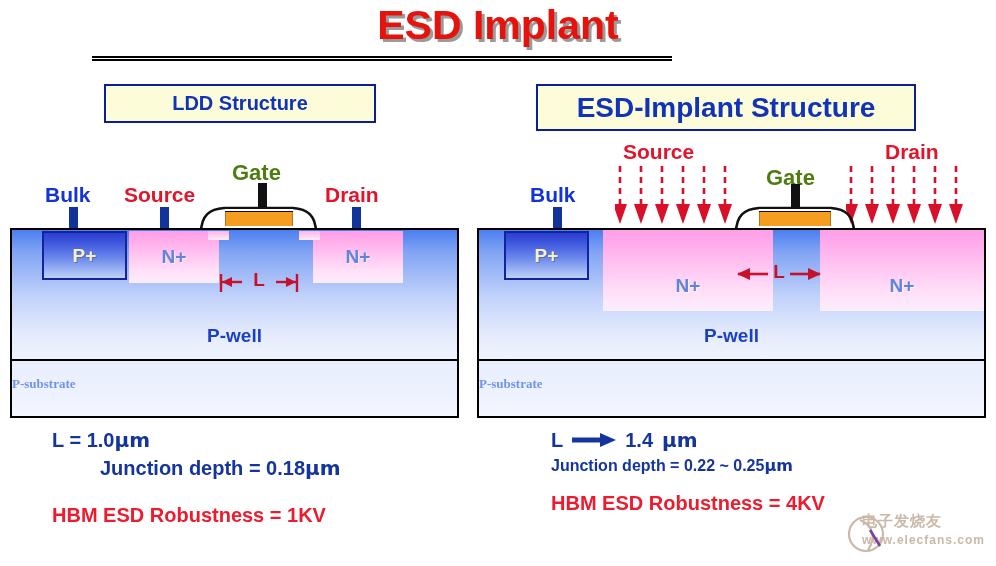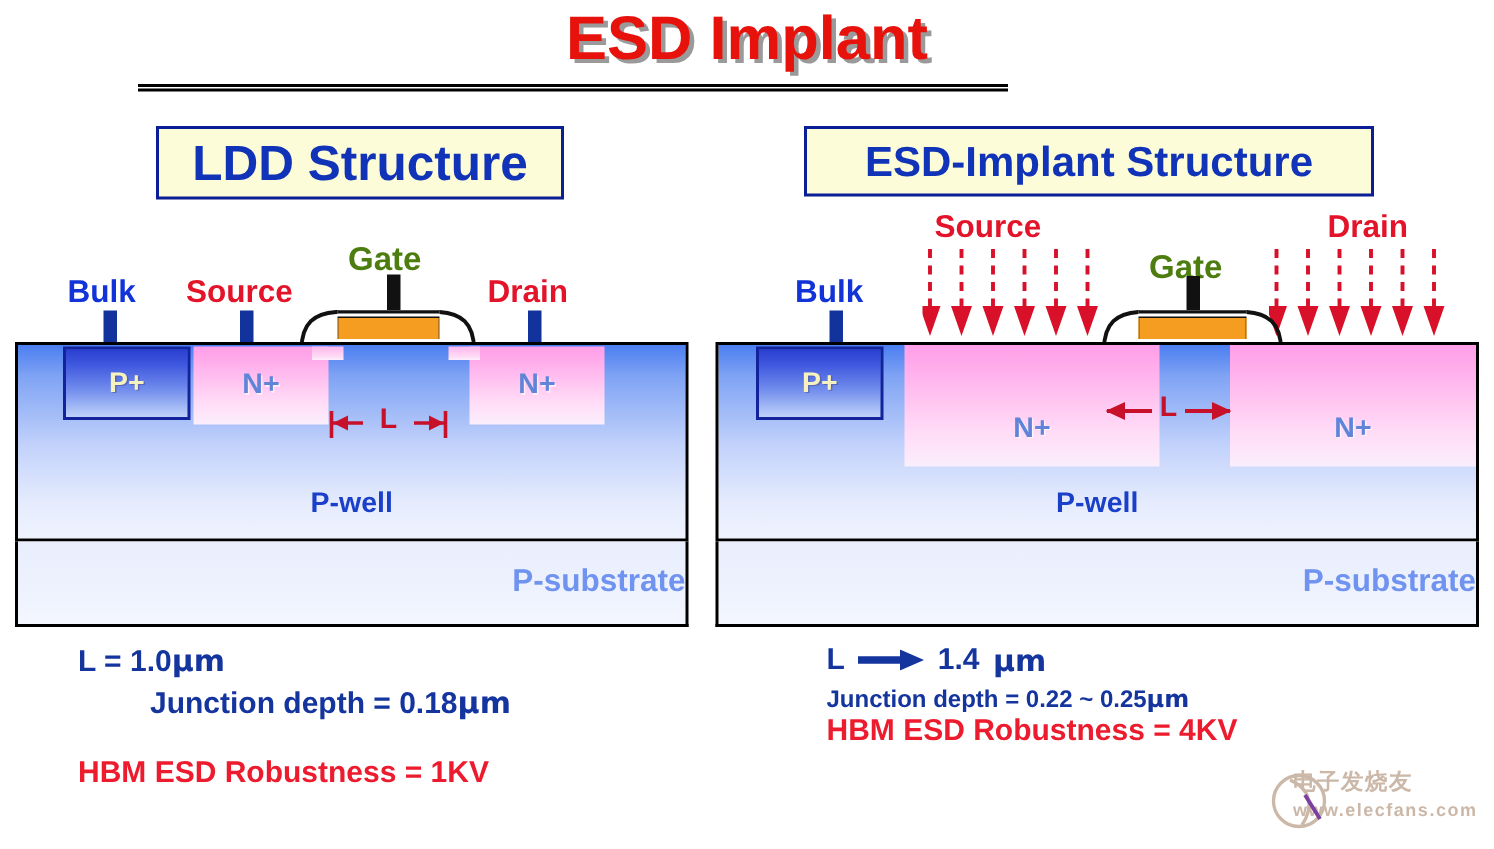--- a/index.html
+++ b/index.html
@@ -29,21 +29,21 @@
   }
 
   
   .hdrbox {
     position:absolute;
     background:#fcfcd8;
     border:2px solid #0a1f96;
     display:flex; align-items:center; justify-content:center;
     color:#1133b8; font-weight:bold;
   }
-  #hdr-left  { left:104px; top:84px; width:272px; height:49px; font-size:33px; }
+  #hdr-left  { left:104px; top:84px; width:272px; height:39px; font-size:20px; }
   #hdr-right { left:536px; top:84px; width:380px; height:47px; font-size:28px;align-items:center; }
 
   
   .diagram { position:absolute; }
   #dia-left  { left:10px;  top:228px; width:449px; height:190px; }
   #dia-right { left:477px; top:228px; width:509px; height:190px; }
 
   .pwell {
     position:absolute; left:0; top:0; width:100%; height:133px;
     background: linear-gradient(to bottom, #4b7ef0 0%, #7fa3f4 16%, #c2d2fb 52%, #e6ecfd 82%, #eff3fe 100%);
@@ -53,22 +53,22 @@
   .psub {
     position:absolute; left:0; top:133px; width:100%; height:57px;
     background: linear-gradient(to bottom, #e9eefd 0%, #eef2fe 60%, #f4f7ff 100%);
     border:2px solid #000; border-top:none;
   }
   .pwell-lbl {
     position:absolute; left:0; bottom:12px; width:100%; text-align:center;
     font-size:19px; font-weight:bold; color:#1a3fc8;
   }
   .psub-lbl {
-    position:absolute; left:0; top:15px; width:100%; text-align:right;
-    font-size:21px; font-weight:bold; color:#6f93ef;
+    position:absolute; left:0; top:15px; width:100%; text-align:left;
+    font-size:13px; font-weight:bold; color:#6f93ef;font-family:Liberation Serif, serif;
   }
 
   
   .pplus {
     position:absolute;
     background: linear-gradient(to bottom, #2a3fd0 0%, #3f57de 22%, #6f8bec 58%, #a8bef6 88%, #bfd0f8 100%);
     border:2px solid #12239c;
     display:flex; align-items:center; justify-content:center;
     color:#f6f2c0; font-weight:bold; font-size:19px;
     text-shadow:1px 1px 0 rgba(80,80,140,.55);
@@ -297,21 +297,21 @@
     <svg width="44" height="14" viewBox="0 0 44 14">
       <line x1="0" y1="7" x2="32" y2="7" stroke="#14349e" stroke-width="5"></line>
       <polygon points="44,7 28,0 28,14" fill="#14349e"></polygon>
     </svg>
     <span>1.4</span>
       <span class="mu">μm</span>
   </div>
   <div class="caption cap-blue" style="left:551px; top:456px; font-size:16px;">
     <span>Junction depth = 0.22 ~ 0.25</span><span class="mu">μm</span>
   </div>
-  <div class="caption cap-red" style="left:551px; top:476px; font-size:20px;">HBM ESD Robustness = 4KV</div>
+  <div class="caption cap-red" style="left:551px; top:492px; font-size:20px;">HBM ESD Robustness = 4KV</div>
 
   <div class="wm" style="left:862px; top:512px;">
     <div class="wm-text" style="font-size:15px;">电子发烧友</div>
     <div class="wm-text" style="font-size:12px; margin-top:2px;">www.elecfans.com</div>
   </div>
   <svg class="wm" style="left:846px; top:512px;" width="46" height="46" viewBox="0 0 46 46">
     <circle cx="20" cy="22" r="17" fill="none" stroke="#cbb8a8" stroke-width="2.2"></circle>
     <path d="M14,8 C28,14 30,26 22,38" fill="none" stroke="#cbb8a8" stroke-width="2.2"></path>
     <line x1="24" y1="18" x2="34" y2="34" stroke="#7b3fa0" stroke-width="2.6"></line>
   </svg>

